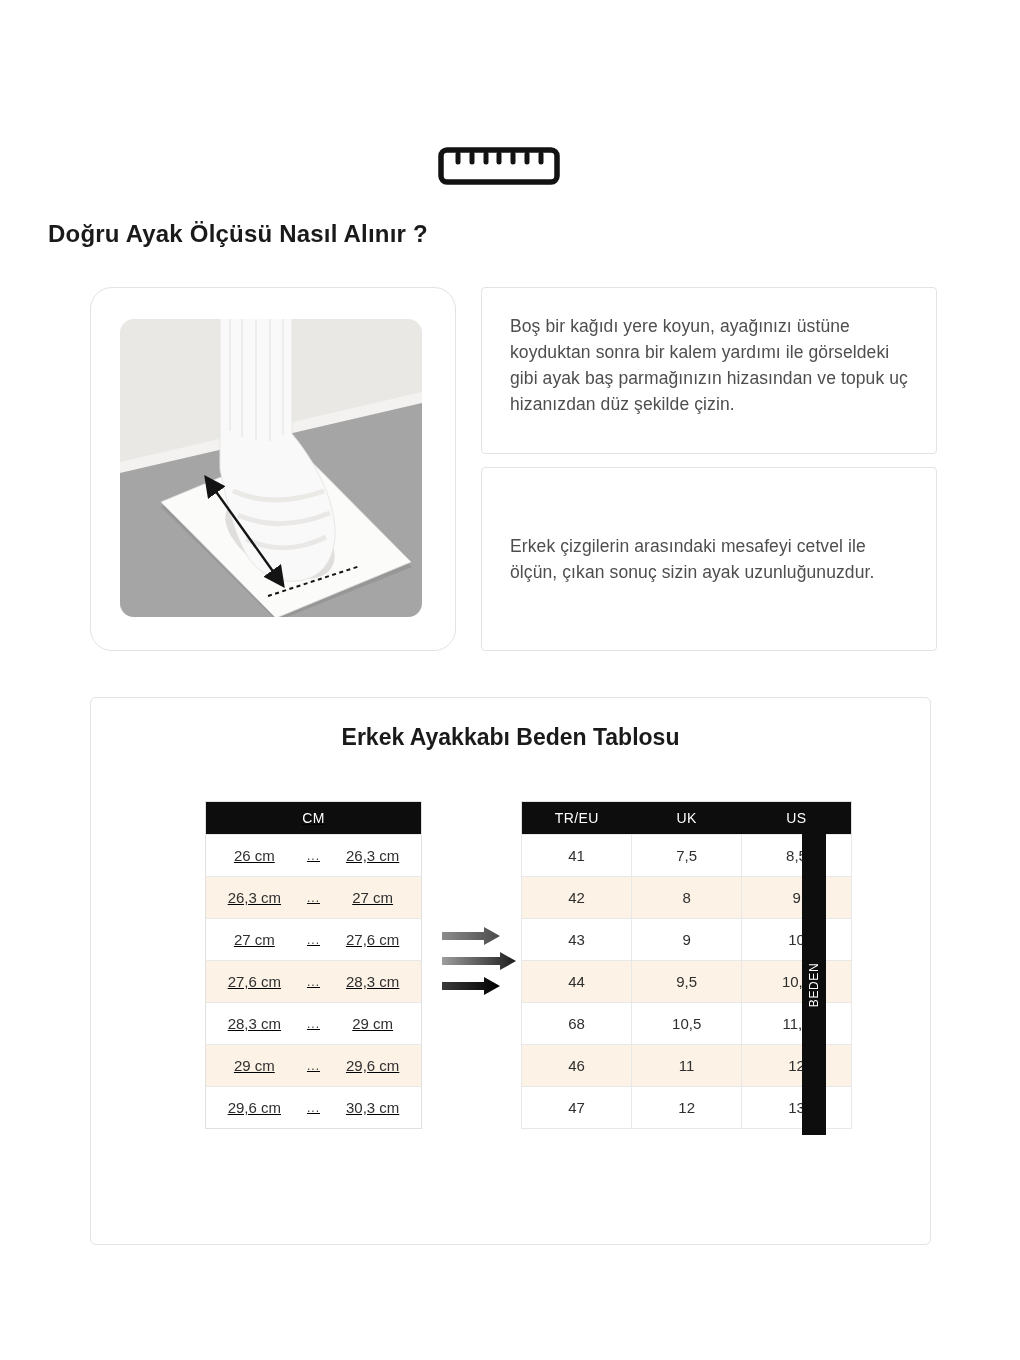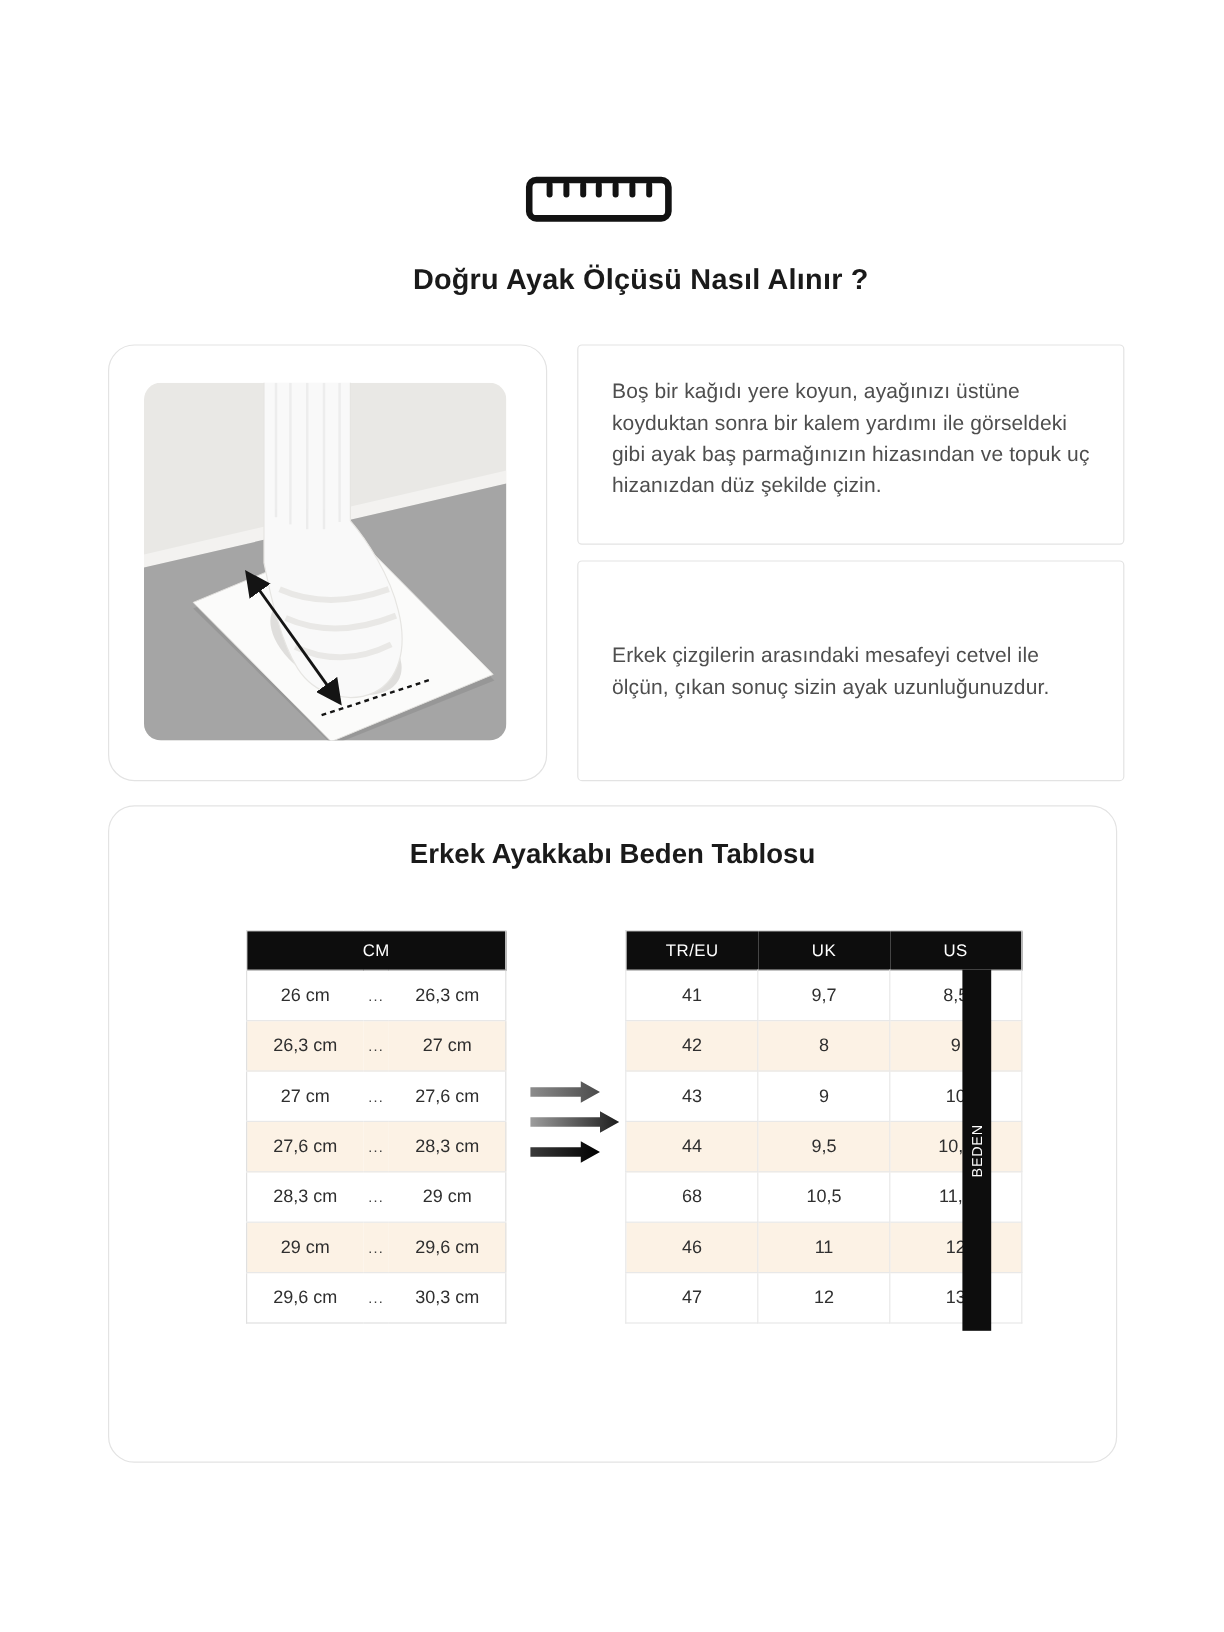--- a/index.html
+++ b/index.html
@@ -10,44 +10,44 @@
     --text-body:#4e4e4e;
     --cell-text:#2f2f2f;
   }
   *{box-sizing:border-box;margin:0;padding:0;}
   html,body{background:#ffffff;}
   body{font-family:"Liberation Sans", sans-serif;}
   .page{position:relative;width:1020px;height:1360px;background:#ffffff;overflow:hidden;margin:0 auto;}
 
   .ruler-icon{position:absolute;left:438px;top:146px;width:122px;height:40px;}
 
-  .page-title{position:absolute;left:0;right:0;top:220px;text-align:center;
+  .page-title{position:absolute;left:0;right:0;top:220px;
     font-size:24px;font-weight:700;color:var(--text-dark);letter-spacing:.2px;padding-left:48px;}
 
   .photo-card{position:absolute;left:90px;top:287px;width:366px;height:364px;
     background:#fff;border:1.5px solid var(--card-border);border-radius:22px;}
   .photo{position:absolute;left:29px;top:31px;width:302px;height:298px;}
 
   .info-box{position:absolute;left:481px;width:456px;background:#fff;
     border:1.5px solid var(--card-border);border-radius:4px;
     color:var(--text-body);font-size:17.5px;line-height:26px;letter-spacing:.1px;}
   .box1{top:287px;height:167px;padding:25px 28px;}
   .box2{top:467px;height:184px;padding:0 28px;display:flex;align-items:center;}
 
-  .size-card{position:absolute;left:90px;top:671px;width:841px;height:548px;
-    background:#fff;border:1.5px solid var(--card-border);border-radius:22px;}
+  .size-card{position:absolute;left:90px;top:697px;width:841px;height:548px;
+    background:#fff;border:1.5px solid var(--card-border);border-radius:6px;}
   .size-title{position:absolute;left:0;right:0;top:26px;text-align:center;
     font-size:23px;font-weight:700;color:var(--text-dark);}
 
   table{border-collapse:collapse;table-layout:fixed;position:absolute;background:#fff;}
   th.th-black{background:var(--header-bg);color:#fff;font-weight:400;font-size:14px;
     height:33px;letter-spacing:.4px;text-align:center;}
   td{height:42px;text-align:center;font-size:15px;color:var(--cell-text);padding:0;}
   tr.alt td{background:var(--alt-row-bg);}
-  .cm-table{left:114px;top:103px;width:217px;border:1px solid #e0e0e0;}
+  .cm-table{left:114px;top:103px;width:217px;border:1px solid #e0e0e0;text-decoration:underline;}
   .cm-table td{border-top:1px solid #e8e8e8;}
   .cm-table col.c-side{width:45%;}
   .cm-table col.c-mid{width:10%;}
   td.dots{font-size:12px;color:#3c3c3c;letter-spacing:1px;}
   .conv-table{left:430px;top:103px;width:331px;border:1px solid #e0e0e0;}
   .conv-table td{border:1px solid #e8e8e8;}
 
   .conv-arrows{position:absolute;left:349px;top:227px;width:78px;height:72px;}
 
   .beden-bar{position:absolute;left:711px;top:136px;width:24px;height:301px;
@@ -211,21 +211,21 @@
       <thead>
         <tr>
           <th class="th-black">TR/EU</th>
           <th class="th-black">UK</th>
           <th class="th-black">US</th>
         </tr>
       </thead>
       <tbody>
           <tr>
             <td class="val">41</td>
-            <td class="val">9,7</td>
+            <td class="val">7,5</td>
             <td class="val">8,5</td>
           </tr>
           <tr class="alt">
             <td class="val">42</td>
             <td class="val">8</td>
             <td class="val">9</td>
           </tr>
           <tr>
             <td class="val">43</td>
             <td class="val">9</td>

